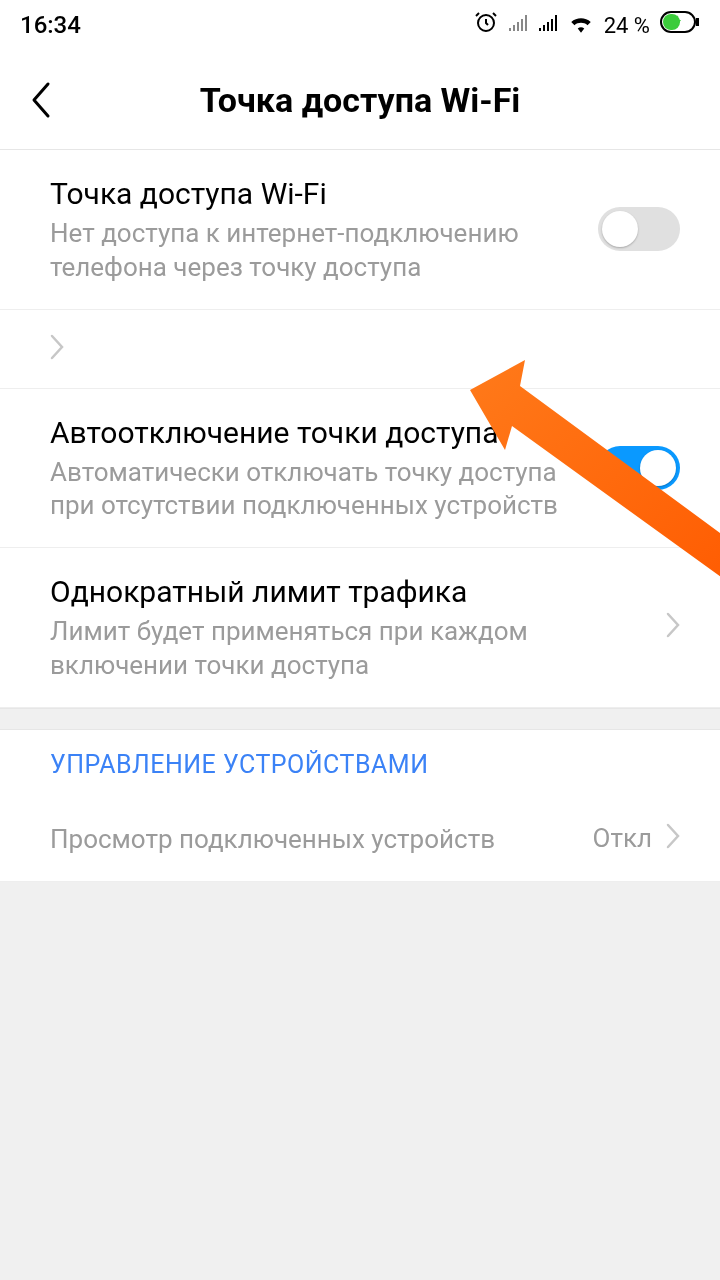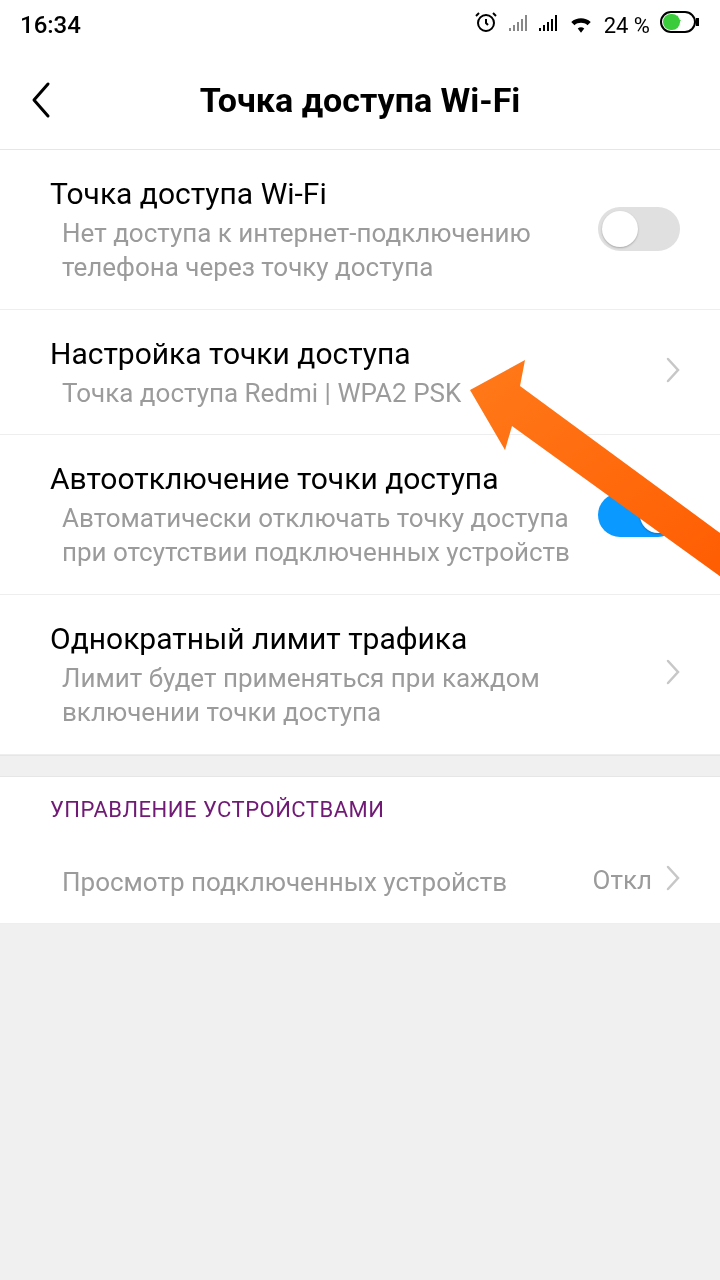--- a/index.html
+++ b/index.html
@@ -11,34 +11,34 @@
     .status-bat { font-size: 22px; }
 
     .header { height: 100px; background: #fff; display: flex; align-items: center; padding: 0 20px; border-bottom: 1px solid #e6e6e6; }
     .back-btn { width: 40px; height: 50px; display: flex; align-items: center; justify-content: center; }
     .header-title { flex: 1; text-align: center; font-size: 34px; font-weight: 700; color: #000; margin-right: 40px; }
 
     .content { background: #fff; }
     .row { display: flex; align-items: center; padding: 24px 40px 24px 50px; border-bottom: 1px solid #eee; }
     .row-text { flex: 1; min-width: 0; }
     .row-title { font-size: 30px; color: #000; line-height: 1.3; }
-    .row-sub { font-size: 26px; color: #9b9b9b; line-height: 1.3; margin-top: 4px; margin-left: 12px; }
+    .row-sub { font-size: 26px; color: #9b9b9b; line-height: 1.3; margin-top: 4px; }
     .row-right { display: flex; align-items: center; gap: 14px; }
     .row-value { font-size: 26px; color: #9b9b9b; }
     .chevron { color: #bdbdbd; }
 
     .toggle { width: 82px; height: 44px; border-radius: 22px; position: relative; }
     .toggle .knob { width: 36px; height: 36px; border-radius: 50%; background: #fff; position: absolute; top: 4px; box-shadow: 0 1px 2px rgba(0,0,0,0.25); }
     .toggle.off { background: #e0e0e0; }
     .toggle.off .knob { left: 4px; }
     .toggle.on { background: #0a99ff; }
     .toggle.on .knob { right: 4px; }
 
     .section-gap { height: 22px; background: #f0f0f0; border-top: 1px solid #e6e6e6; border-bottom: 1px solid #e6e6e6; }
-    .section-header { padding: 20px 50px 16px; font-size: 22px; color: #701a75; background: #fff; letter-spacing: 0.5px; }
+    .section-header { padding: 20px 50px 16px; font-size: 25px; color: #3b82f6; background: #fff; letter-spacing: 0.5px; }
 
     .arrow-overlay { position: absolute; top: 330px; left: 450px; pointer-events: none; }
   </style>
 </head>
 <body>
 
 <div class="status-bar">
   <span class="status-time">16:34</span>
   <div class="status-right">
     <span>
@@ -93,24 +93,20 @@
       <div class="row-sub">Нет доступа к интернет-подключению телефона через точку доступа</div>
     </div>
     <div class="row-right">
       <div class="toggle off">
           <div class="knob"></div>
         </div>
     </div>
   </div>
 
   <div class="row">
-    <div class="row-text">
-      <div class="row-title">Настройка точки доступа</div>
-      <div class="row-sub">Точка доступа Redmi | WPA2 PSK</div>
-    </div>
     <div class="row-right">
       <span class="chevron">
         <svg width="14" height="26" viewBox="0 0 14 26">
             <path d="M2 2l10 11L2 24" fill="none" stroke="#c7c7c7" stroke-width="2.5" stroke-linecap="round"></path>
           </svg>
       </span>
     </div>
   </div>
 
   <div class="row">

